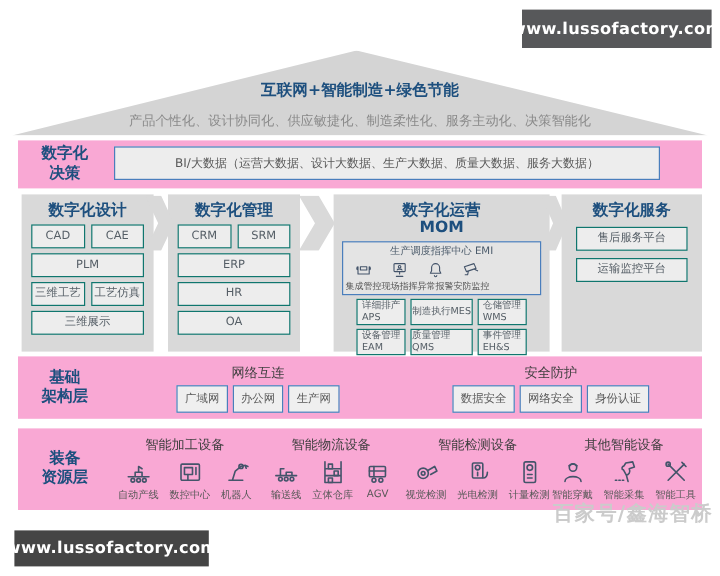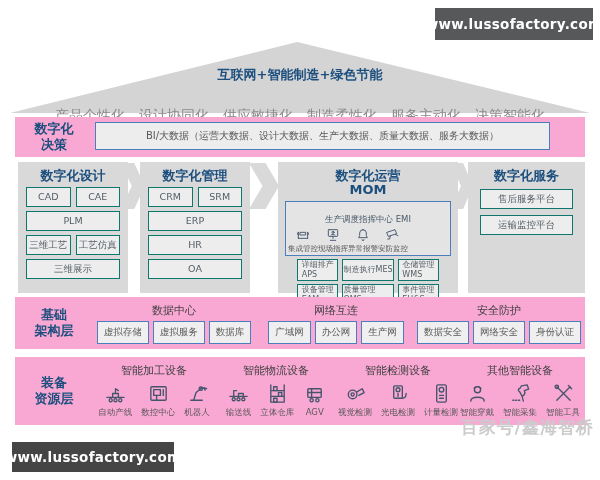--- a/index.html
+++ b/index.html
@@ -9,22 +9,22 @@
 
   .badge{position:absolute;background:#57585a;color:#fff;font-weight:bold;font-size:13.5px;
          display:flex;align-items:center;justify-content:center;letter-spacing:.3px}
   .badge.top{right:7px;top:8px;width:158px;height:32px}
   .badge.bottom{left:12px;top:442px;width:162px;height:30px;background:#454545}
 
   .roof{position:absolute;left:10px;top:42px;width:580px;height:71px;background:#d4d4d4;
         clip-path:polygon(49.5% 0,100% 100%,0 100%)}
   .roof-title{position:absolute;top:66px;left:0;width:100%;text-align:center;
               color:#1d4f7e;font-weight:bold;font-size:13px}
-  .roof-sub{position:absolute;top:107px;left:0;width:100%;text-align:center;
-            color:#8a8a8a;font-size:14px}
+  .roof-sub{position:absolute;top:93px;left:0;width:100%;text-align:center;
+            color:#8a8a8a;font-size:11px}
 
   .band{position:absolute;left:15px;width:570px;background:#f9a8d4}
   .band.decision{top:117px;height:40px}
   .band.infra{top:297px;height:52px}
   .band.equip{top:357px;height:68px}
 
   .layer-label{position:absolute;left:0;top:0;height:100%;width:78px;display:flex;
                flex-direction:column;align-items:center;justify-content:center;
                color:#1d4f7e;font-weight:bold;font-size:13px;line-height:1.25}
   .bi-box{position:absolute;left:80px;top:5px;width:455px;height:28px;border:1px solid #4a7ebc;
@@ -36,21 +36,21 @@
   .panel-title{text-align:center;color:#1d4f7e;font-weight:bold;font-size:13px;line-height:1.1}
   .prow{display:flex;gap:5px;justify-content:center;margin-top:4px;padding:0 8px}
   .pbox{flex:1;border:1px solid #0f766e;background:#ededed;color:#555e66;font-size:9.5px;
         display:flex;align-items:center;justify-content:center;
         min-height:20px;white-space:pre-line;line-height:1.15}
   .c3 .prow{margin-top:3px;padding:0 19px;gap:4px}
   .c3 .pbox{font-size:8px;min-height:22px}
   .c3 .prow .pbox:nth-child(2){flex:1.25}
   .c4 .prow{padding:0 12px;margin-top:6px}
 
-  .emi{margin:3px 7px 0;border:1px solid #4a7ebc;background:#e4e4e4;padding:12px 2px 1px}
+  .emi{margin:3px 7px 0;border:1px solid #4a7ebc;background:#e4e4e4;padding:2px 2px 1px}
   .emi-title{text-align:center;font-size:8.5px;color:#4a5a6a}
   .emi-items{display:flex;justify-content:flex-start;margin-top:1px}
   .emi-item{display:flex;flex-direction:column;align-items:center;font-size:7.5px;color:#555;gap:1px}
   .ico{display:inline-flex}
   .ico svg{width:100%;height:100%}
   .emi-item .ico{width:16px;height:16px}
 
   .chev{position:absolute;top:163px;height:46px;background:#d9d9d9;
         clip-path:polygon(0 0,55% 0,100% 50%,55% 100%,0 100%,45% 50%)}
 
@@ -196,28 +196,20 @@
   <div class="chev" style="left:249px;width:30px"></div>
   <div class="chev" style="left:451px;width:22px"></div>
 
   <div class="band infra">
     <div class="layer-label">
       <span>基础</span>
       <span>架构层</span>
     </div>
     <div class="groups">
         <div class="igroup">
-          <div class="igroup-title">数据中心</div>
-          <div class="igroup-boxes">
-            <div class="ibox">虚拟存储</div>
-            <div class="ibox">虚拟服务</div>
-            <div class="ibox">数据库</div>
-          </div>
-        </div>
-        <div class="igroup">
           <div class="igroup-title">网络互连</div>
           <div class="igroup-boxes">
             <div class="ibox">广域网</div>
             <div class="ibox">办公网</div>
             <div class="ibox">生产网</div>
           </div>
         </div>
         <div class="igroup">
           <div class="igroup-title">安全防护</div>
           <div class="igroup-boxes">

